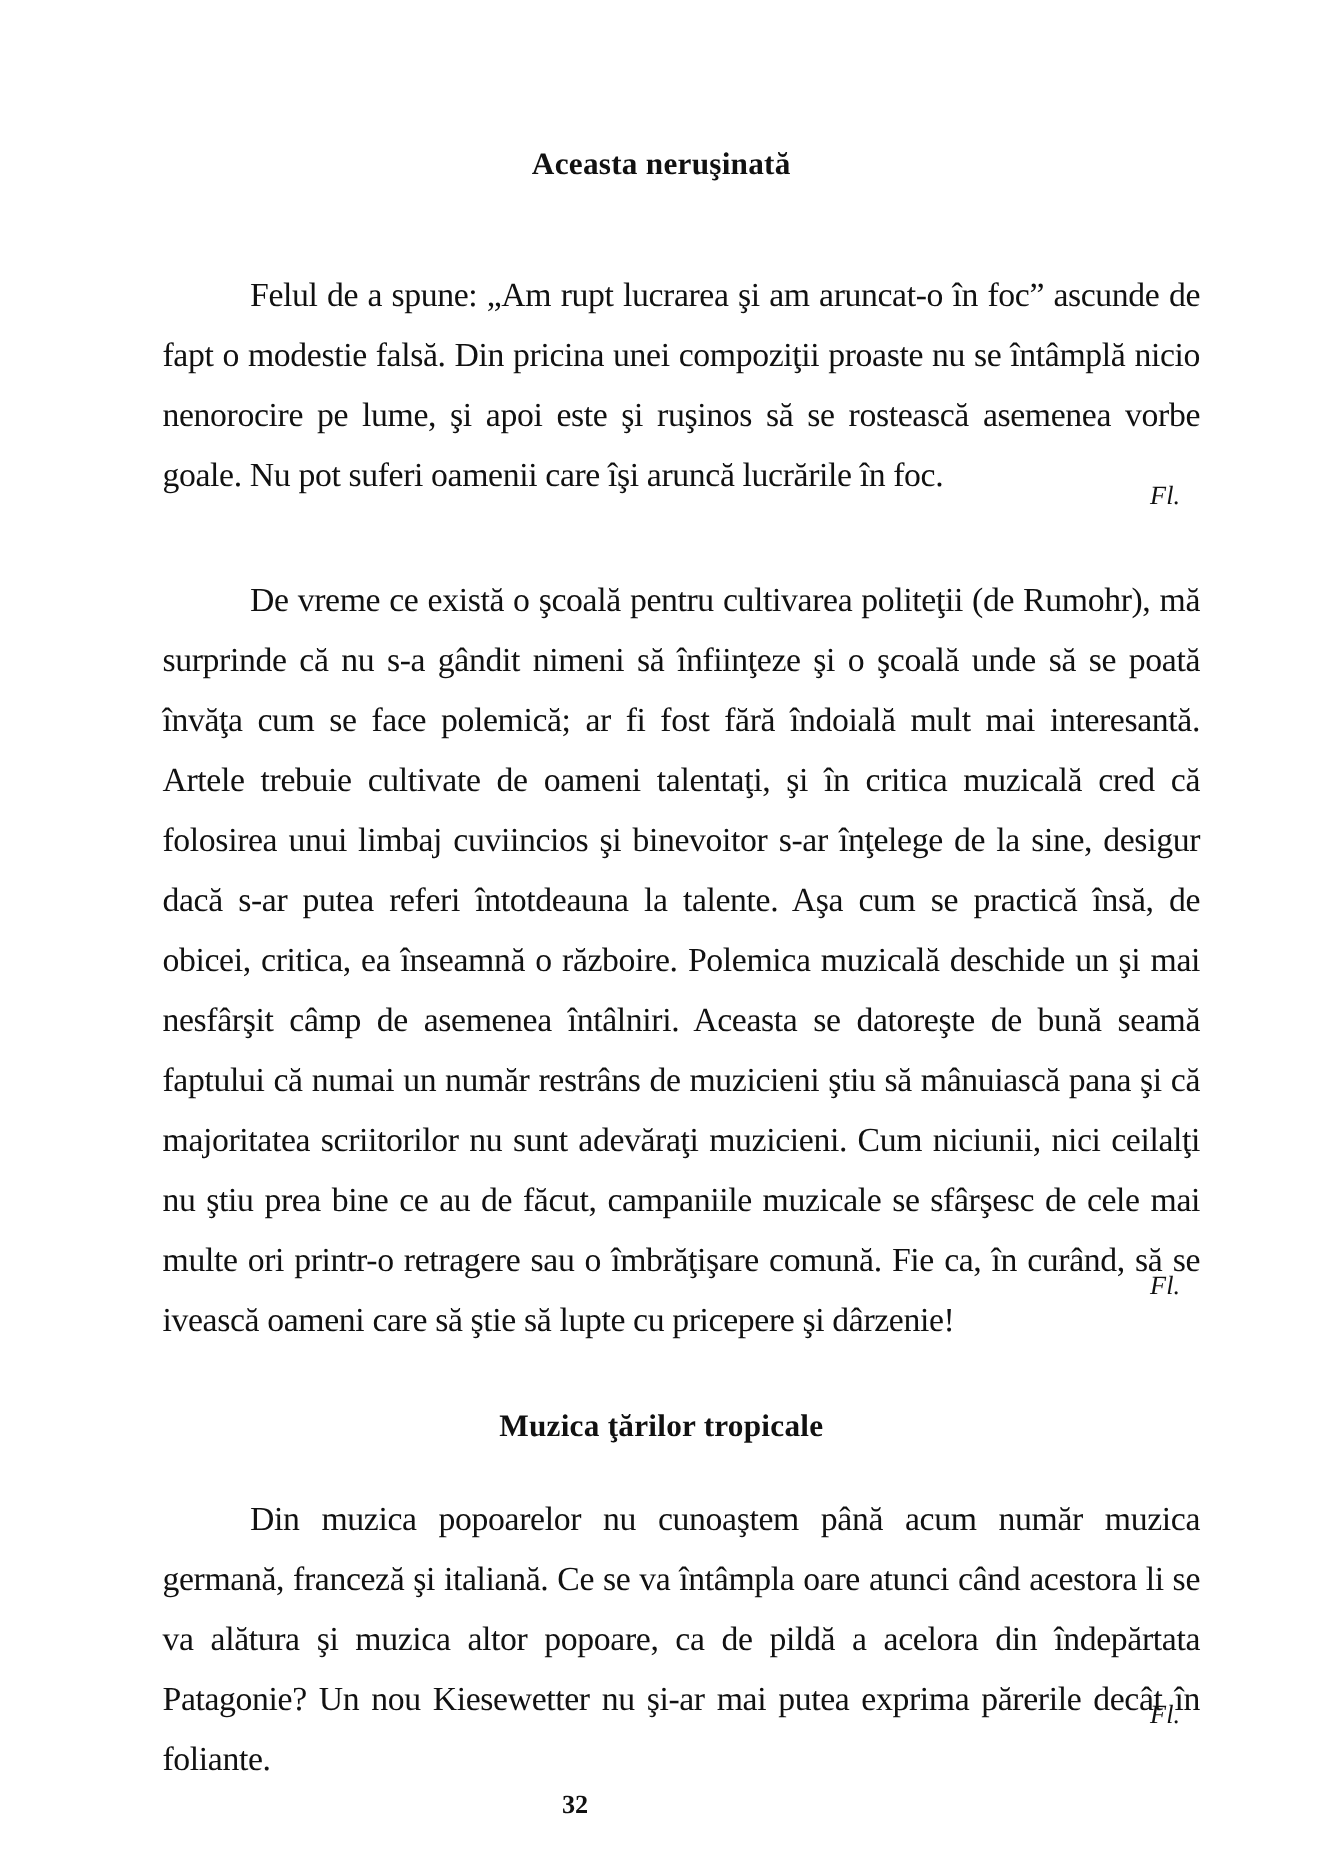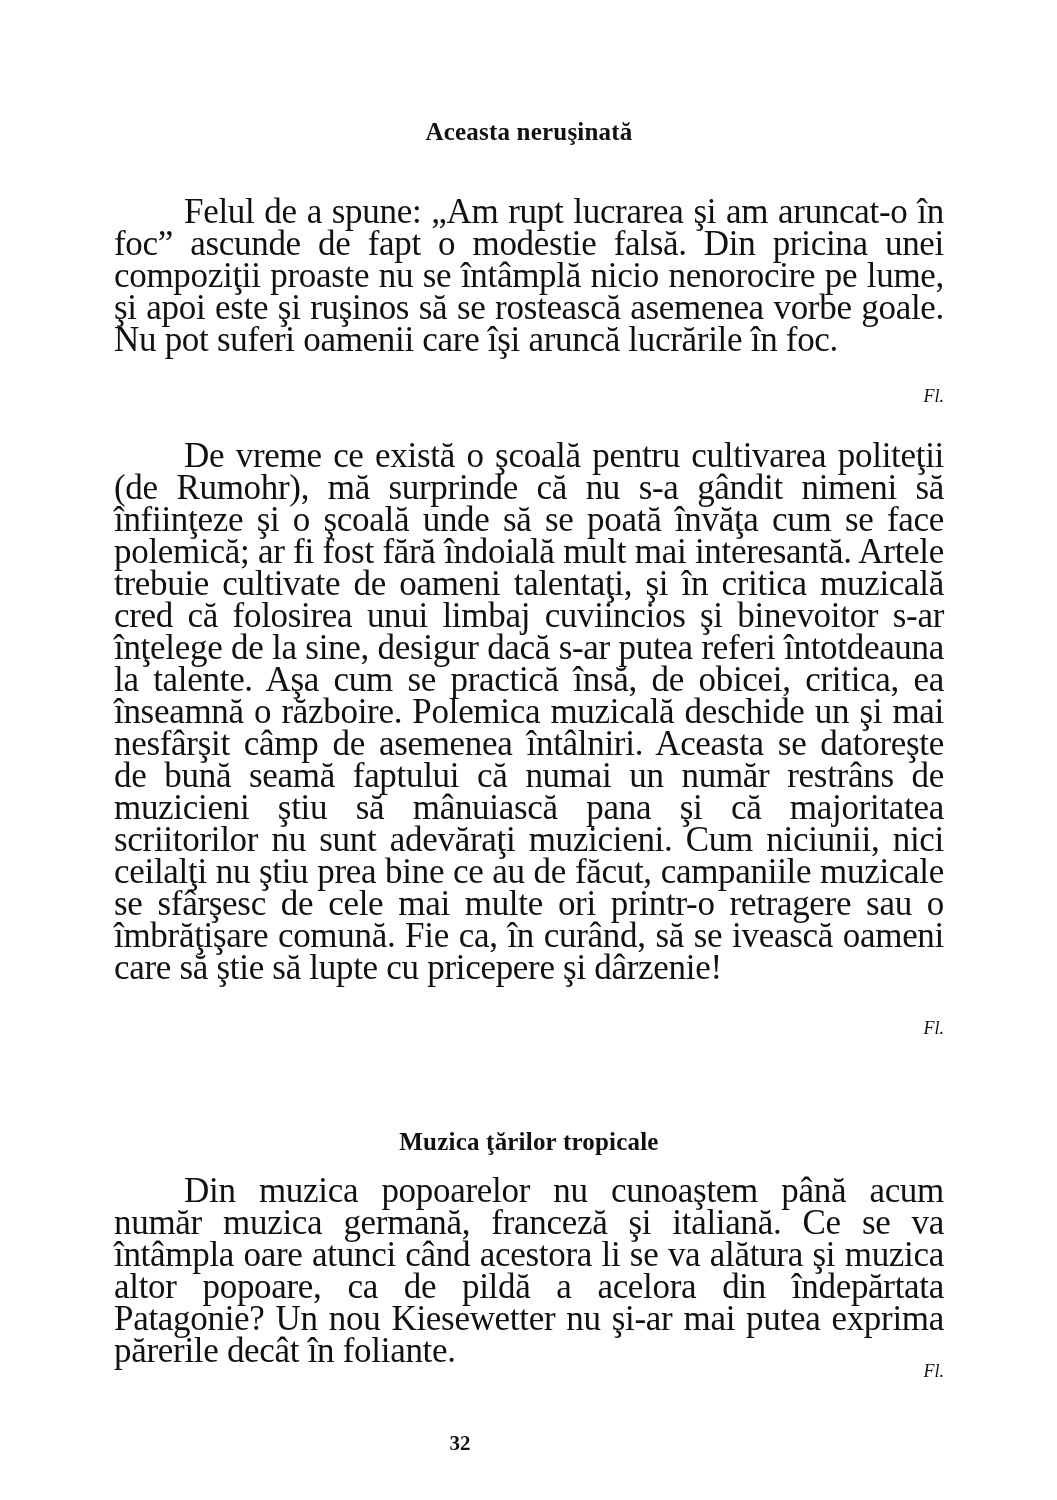--- a/index.html
+++ b/index.html
@@ -28,34 +28,34 @@
       text-align: center;
       font-weight: bold;
       font-size: 25px;
       line-height: 30px;
       letter-spacing: 0.2px;
     }
     .para {
       position: absolute;
       left: 0;
       width: 830px;
-      font-size: 35px;
-      line-height: 32px;
+      font-size: 27px;
+      line-height: 48px;
       text-align: justify;
       text-indent: 70px;
-      margin: 0;
+      margin: 16px;
       letter-spacing: -0.3px;
     }
     .signature {
       position: absolute;
       left: 0;
       width: 830px;
       text-align: right;
       font-style: italic;
-      font-size: 18px;
+      font-size: 21px;
       line-height: 32px;
     }
     .page-number {
       position: absolute;
       left: 0;
       width: 920px;
       top: 1430px;
       text-align: center;
       font-weight: bold;
       font-size: 21px;

